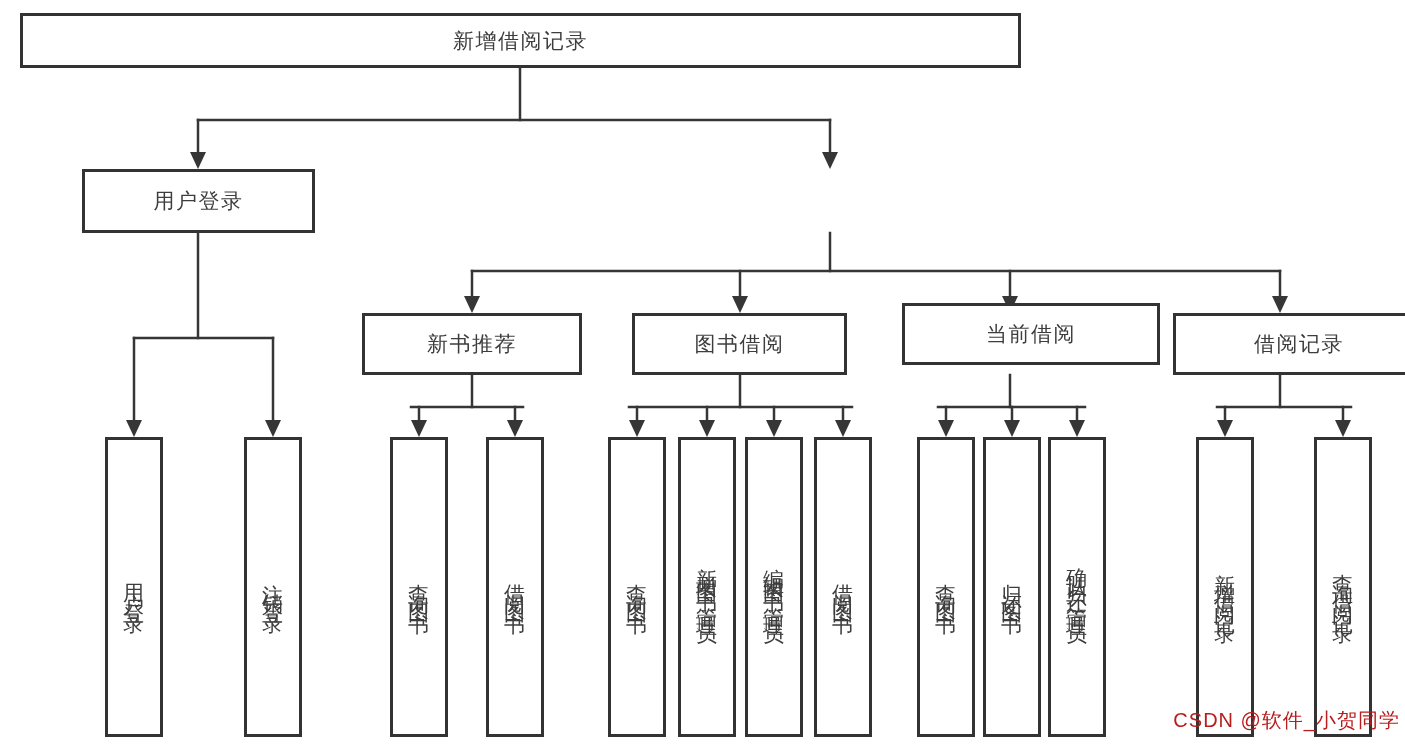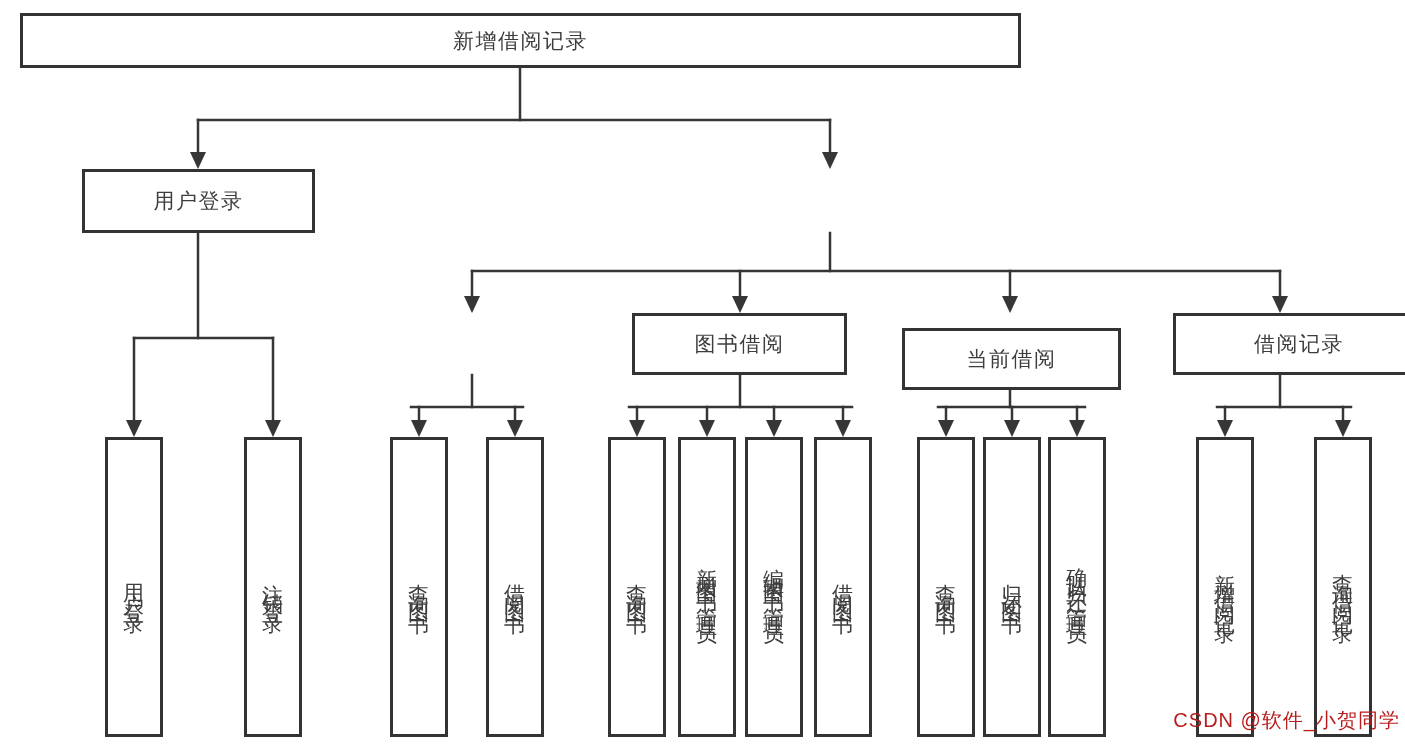--- a/index.html
+++ b/index.html
@@ -104,22 +104,23 @@
       <polygon points="1217,420 1233,420 1225,437"></polygon>
       <line x1="1343" y1="407" x2="1343" y2="420"></line>
       <polygon points="1335,420 1351,420 1343,437"></polygon>
     </g>
   </svg>
 
   <div class="node h" style="left:20px;top:13px;width:1001px;height:55px;">新增借阅记录</div>
 
   <div class="node h" style="left:82px;top:169px;width:233px;height:64px;">用户登录</div>
 
+  <div class="node h" style="left:362px;top:313px;width:220px;height:62px;">新书推荐</div>
   <div class="node h" style="left:632px;top:313px;width:215px;height:62px;">图书借阅</div>
-  <div class="node h" style="left:902px;top:328px;width:219px;height:62px;">当前借阅</div>
+  <div class="node h" style="left:902px;top:303px;width:258px;height:62px;">当前借阅</div>
   <div class="node h" style="left:1173px;top:313px;width:252px;height:62px;">借阅记录</div>
 
   <div class="node v" style="left:105px;top:437px;width:58px;height:300px;">
     <span>用户登录</span>
   </div>
   <div class="node v" style="left:244px;top:437px;width:58px;height:300px;">
     <span>注销登录</span>
   </div>
 
   <div class="node v" style="left:390px;top:437px;width:58px;height:300px;">

